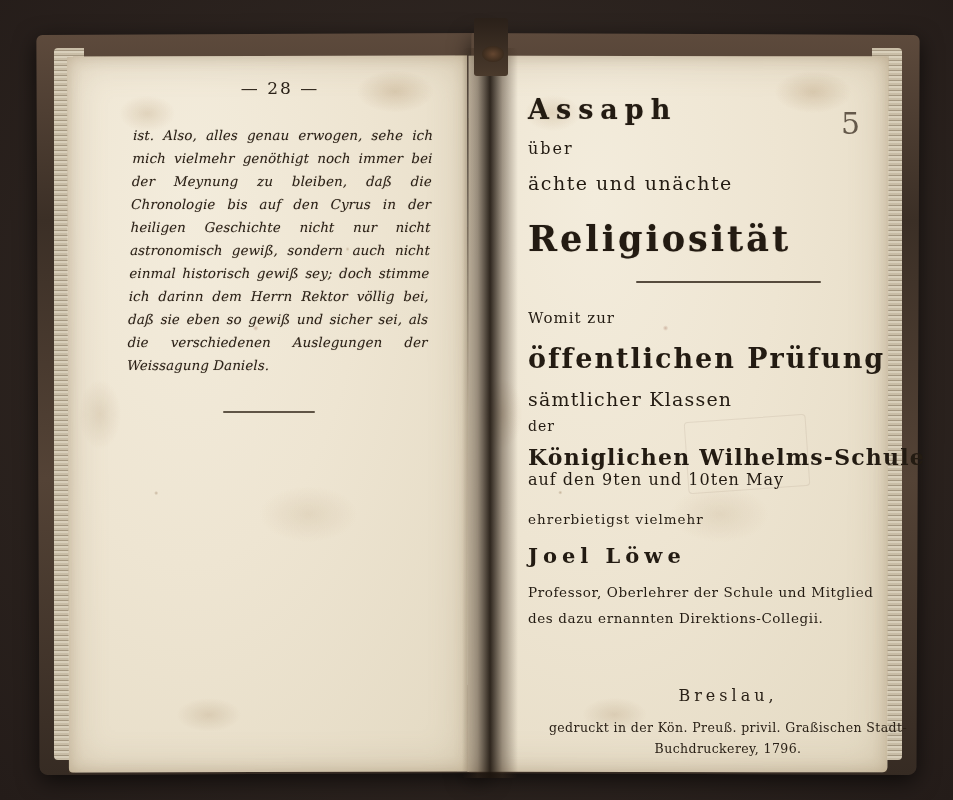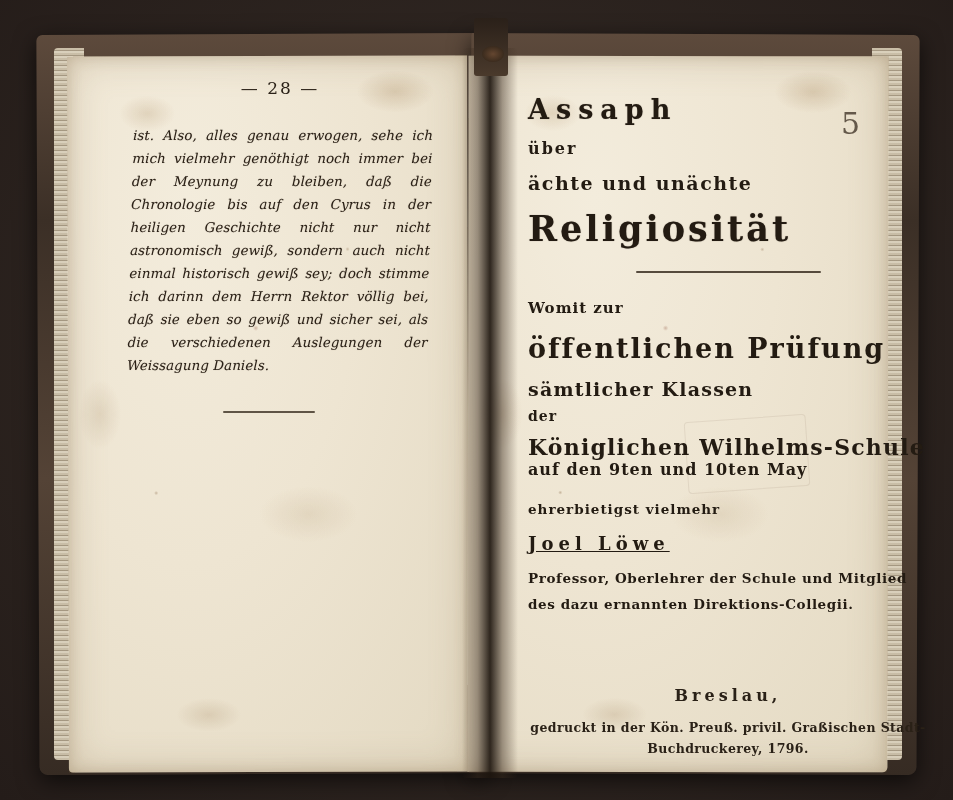--- a/index.html
+++ b/index.html
@@ -189,39 +189,39 @@
   #right-content {
     position: absolute;
     left: 490px;
     top: 76px;
     width: 400px;
     text-align: left;
     color: #231b12;
   }
   .fraktur {
     font-family: "DejaVu Serif", serif;
-    font-weight: bold;
+    font-weight: normal;
     font-style: normal;
   }
   .t-assaph {
     font-size: 27px;
     letter-spacing: 7px;
     font-weight: bold;
     margin-bottom: 14px;
     text-shadow: 0 0 1px rgba(50,38,25,.4);
   }
   .t-uber {
     font-size: 16px;
     letter-spacing: 2px;
     margin-bottom: 14px;
   }
   .t-achte {
     font-size: 19px;
     letter-spacing: 1.5px;
-    margin-bottom: 14px;
+    margin-bottom: 24px;
   }
   .t-religiositat {
     font-size: 35px;
     letter-spacing: 3px;
     font-weight: bold;
     margin: 6px 0 22px 0;
     text-shadow: 0 0 1px rgba(50,38,25,.45);
   }
   #right-rule {
     width: 185px;
@@ -261,25 +261,24 @@
     font-size: 16px;
     letter-spacing: 1px;
     margin-bottom: 22px;
   }
   .t-einladet {
     font-size: 13.5px;
     letter-spacing: 1px;
     margin-bottom: 16px;
   }
   .t-name {
-    font-size: 18px;
+    font-size: 21px;
     letter-spacing: 5px;
     font-weight: bold;
     margin-bottom: 14px;
-    text-decoration: underline;
   }
   .t-titel {
     font-size: 13.5px;
     line-height: 1.6;
     letter-spacing: .6px;
     margin-bottom: 4px;
   }
   .imprint {
     position: absolute;
     left: 490px;

